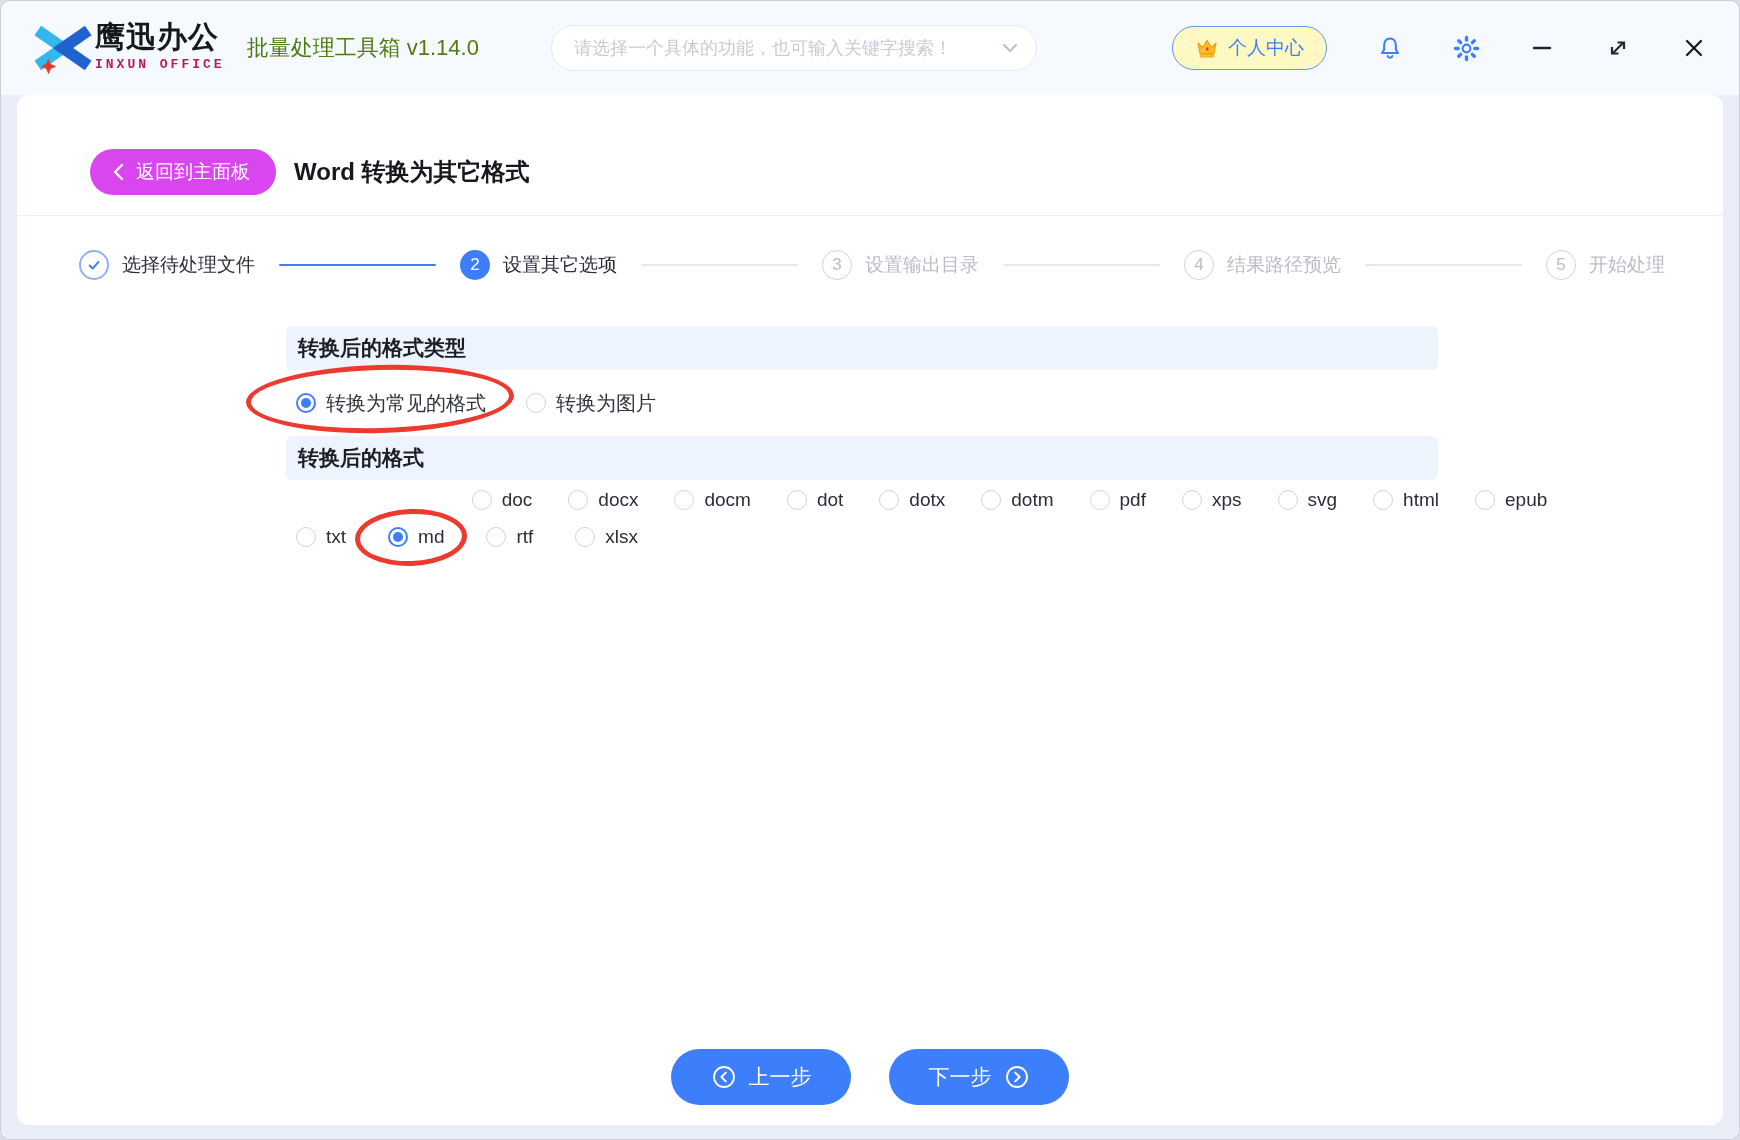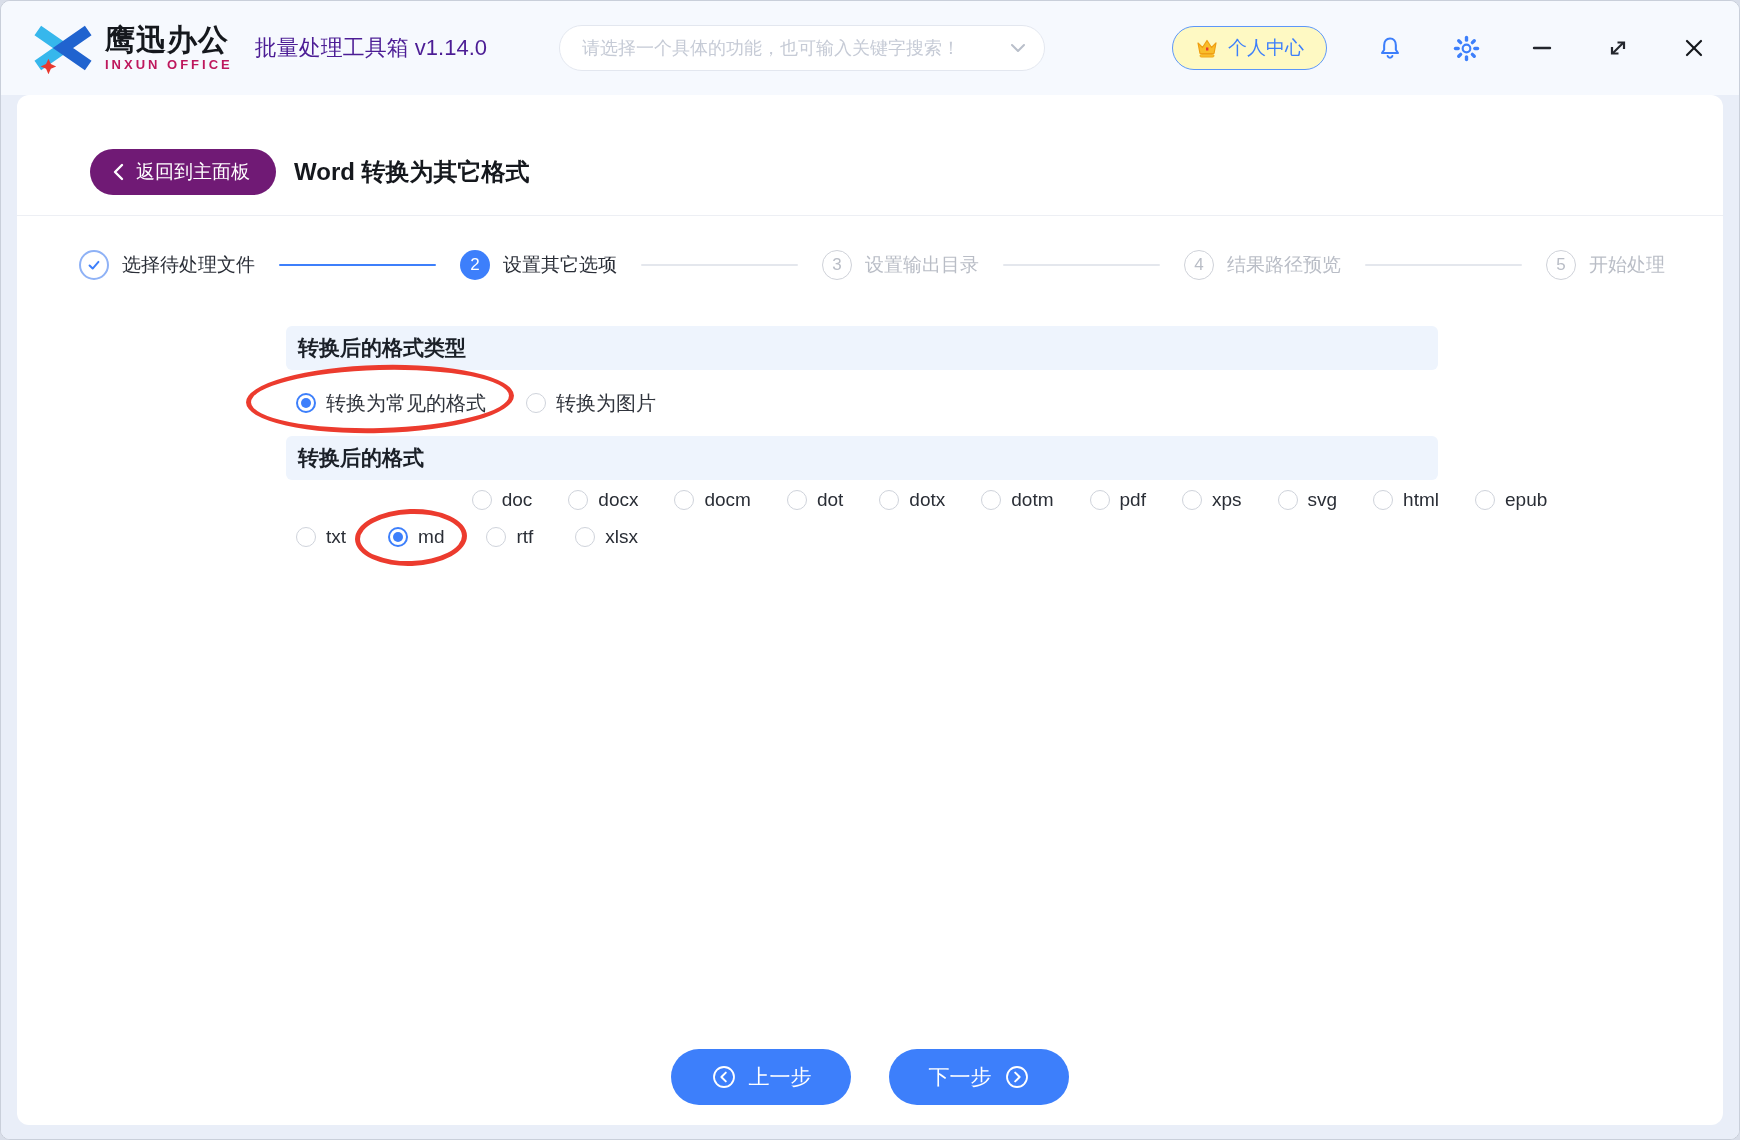--- a/index.html
+++ b/index.html
@@ -3,44 +3,44 @@
 <meta charset="utf-8">
 <style>
   * { margin:0; padding:0; box-sizing:border-box; }
   html,body { width:1740px; height:1140px; }
   body { background:#d9dee9; font-family:"Liberation Sans","DejaVu Sans",sans-serif; color:#23262d; }
 
   .window { position:absolute; inset:0; background:#f6f9fe; border:1px solid #c9cfda; border-radius:10px; overflow:hidden; }
 
   
   .topbar { height:94px; display:flex; align-items:center; padding:0 28px 0 30px; background:#f6f9fe; }
-  .brand { display:flex; align-items:center; gap:10px; }
+  .brand { display:flex; align-items:center; gap:0;font-family:Liberation Mono, monospace; }
   .brand-text { display:flex; flex-direction:column; line-height:1.05; }
   .brand-name { font-size:30px; font-weight:800; color:#15181d; letter-spacing:1px; }
   .brand-sub { font-size:13px; font-weight:700; color:#be185d; letter-spacing:3px; margin-top:3px; }
-  .app-title { font-size:22px; color:#4c1d95; margin-left:22px; white-space:nowrap; }
+  .app-title { font-size:22px; color:#4d7c0f; margin-left:22px; white-space:nowrap; }
 
   .search-select { width:486px; height:46px; margin-left:72px; background:#fff; border:1px solid #e3e7ef;
     border-radius:24px; display:flex; align-items:center; padding:0 18px 0 22px; }
   .search-ph { flex:1; font-size:18px; color:#c6cbd6; white-space:nowrap; overflow:hidden; }
   .search-caret { flex:none; margin-left:10px; display:flex; }
 
   .top-right { margin-left:auto; display:flex; align-items:center; }
   .user-center { height:44px; border:1px solid #5d97f8; border-radius:22px; background:#fef9c3;
     display:flex; align-items:center; gap:9px; padding:0 22px; cursor:pointer; }
   .user-center-label { font-size:19px; color:#3d7ffb; }
   .icon-btn { width:34px; height:34px; display:flex; align-items:center; justify-content:center; cursor:pointer; }
   .gap-a { margin-left:46px; } .gap-b { margin-left:42px; }
 
   
   .main { position:absolute; top:94px; bottom:0; left:0; right:0; background:#e9eef8; padding:0 16px 14px; }
   .card { position:relative; width:100%; height:100%; background:#fff; border-radius:12px; }
 
   .card-header { display:flex; align-items:center; padding:54px 0 20px 73px; border-bottom:1px solid #edeff4; }
-  .back-btn { height:46px; background:#701a75; color:#fff; border:none; border-radius:23px; display:flex;
+  .back-btn { height:46px; background:#d946ef; color:#fff; border:none; border-radius:23px; display:flex;
     align-items:center; gap:12px; padding:0 26px 0 22px; font-size:19px; cursor:pointer;
     font-family:inherit; }
   .page-title { font-size:24px; font-weight:700; color:#15181d; margin-left:18px; }
 
   .steps { height:110px; display:flex; align-items:center; padding:0 58px 12px 62px; }
   .step { display:flex; align-items:center; gap:13px; flex:none; }
   .step-circle { width:30px; height:30px; border-radius:50%; display:flex; align-items:center; justify-content:center;
     font-size:17px; flex:none; }
   .step.done .step-circle { border:2px solid #8fb2f6; background:#fff; }
   .step.active .step-circle { background:#3d7ffb; color:#fff; }

